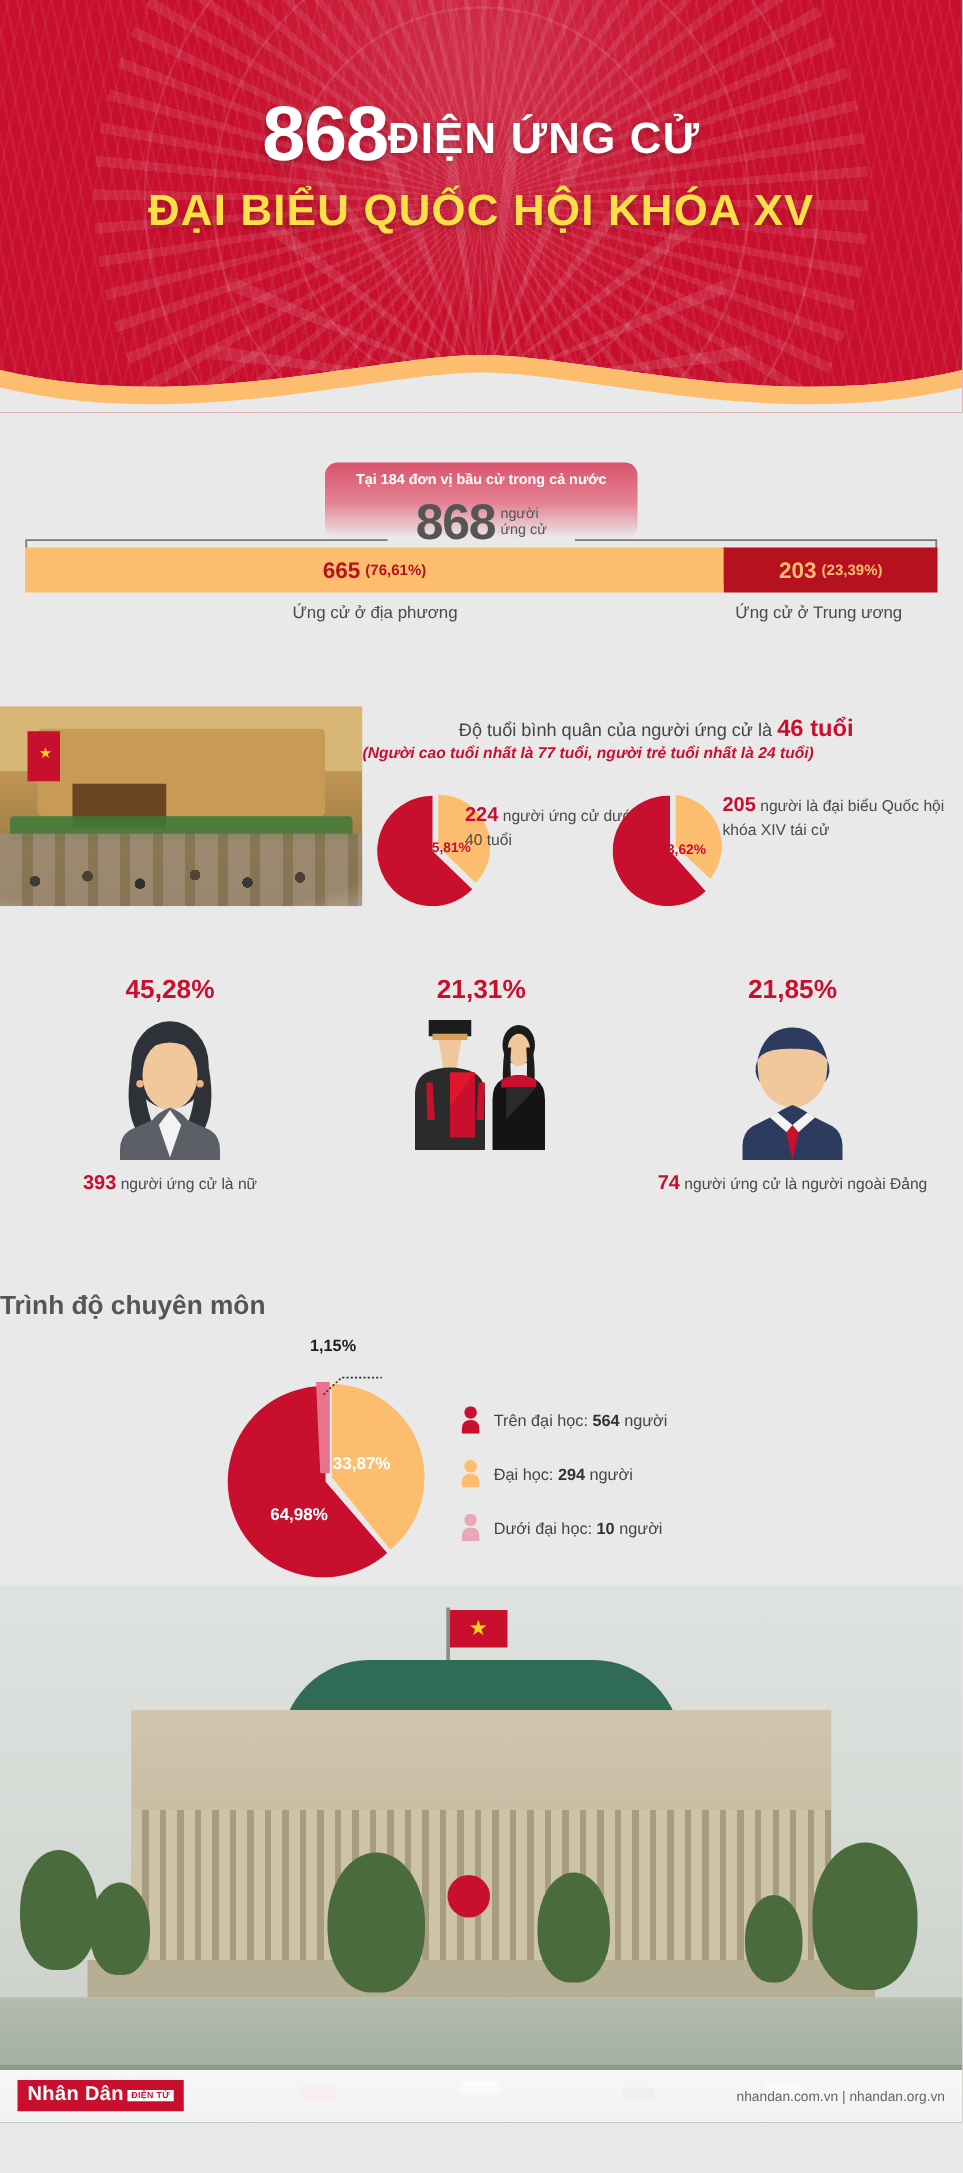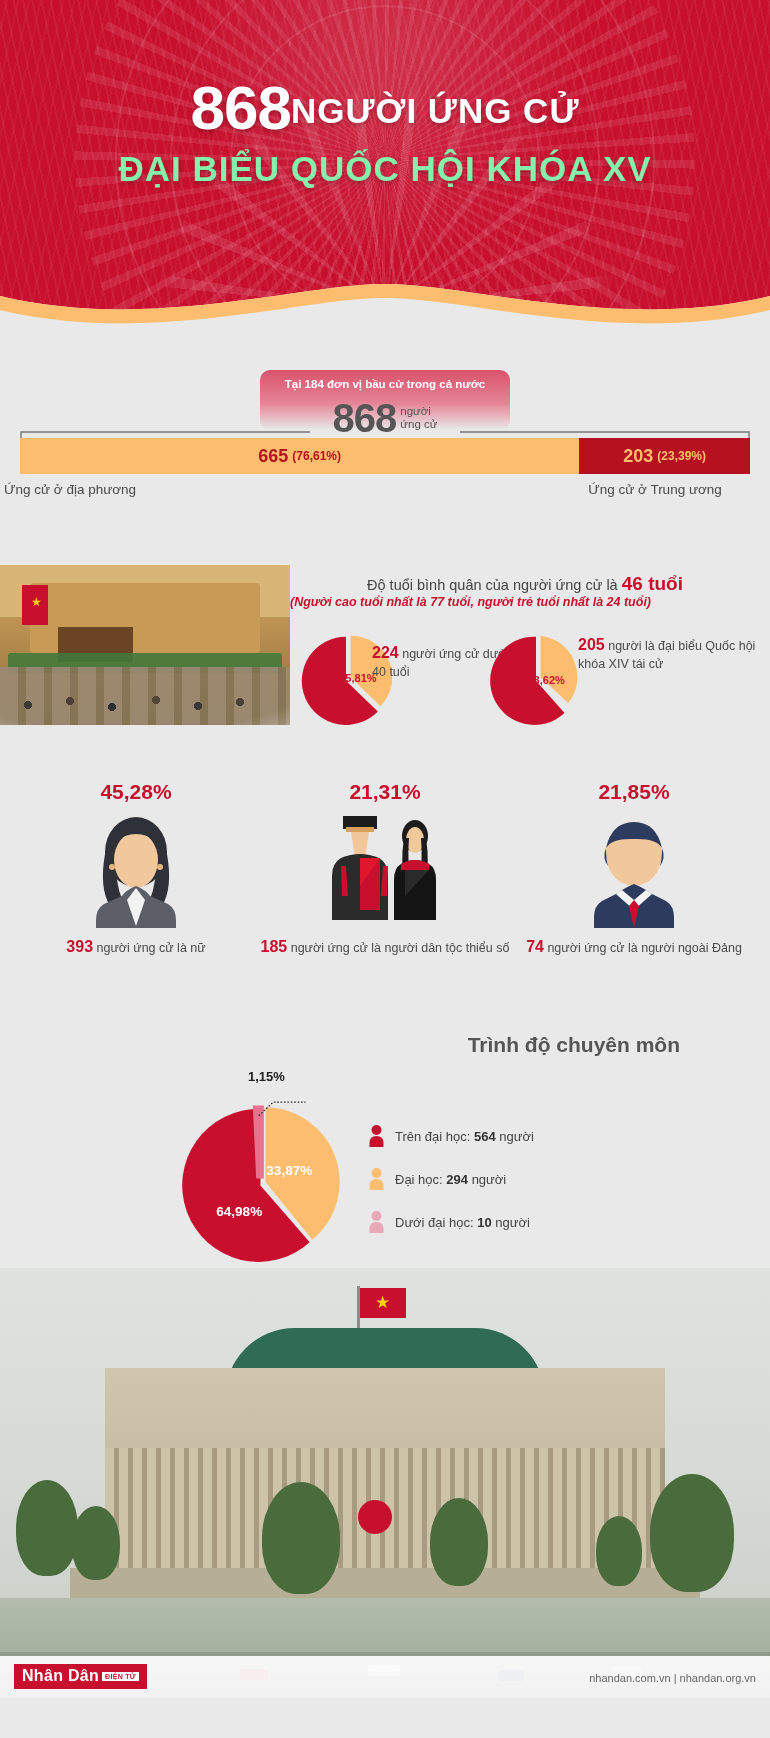--- a/index.html
+++ b/index.html
@@ -34,21 +34,21 @@
       rgba(255,255,255,.10) 0deg 3deg, rgba(255,255,255,0) 3deg 15deg);
     -webkit-mask-image: radial-gradient(circle, #000 0 56%, transparent 62%);
             mask-image: radial-gradient(circle, #000 0 56%, transparent 62%);
   }
   .hdr-curve { position:absolute; left:0; bottom:-2px; width:770px; height:70px; }
   .title-wrap { position:absolute; left:0; top:72px; width:770px; text-align:center; z-index:4; }
   .t-line1 { color:#fff; font-weight:bold; letter-spacing:.5px; white-space:nowrap;
     text-shadow:0 2px 5px rgba(0,0,0,.25); }
   .t-big { font-size:62px; vertical-align:-6px; letter-spacing:-1px; }
   .t-mid { font-size:35px; letter-spacing:1px; }
-  .t-line2 { color:#86efac; font-weight:bold; font-size:35px; letter-spacing:1px;
+  .t-line2 { color:#fde047; font-weight:bold; font-size:35px; letter-spacing:1px;
     margin-top:6px; white-space:nowrap; text-shadow:0 2px 5px rgba(0,0,0,.25); }
 
   
   .sec1 { position:absolute; left:0; top:330px; width:770px; height:230px; }
   .pill { position:absolute; left:50%; transform:translateX(-50%); top:40px;
     width:250px; height:60px; border-radius:10px;
     background:linear-gradient(180deg,#d9536b 0%, #e58496 55%, rgba(235,160,175,0) 100%); }
   .pill-txt { position:absolute; left:50%; transform:translateX(-50%); top:48px;
     color:#fff; font-size:11.5px; font-weight:bold; white-space:nowrap; }
   .tot-wrap { position:absolute; left:50%; transform:translateX(-50%); top:68px;
@@ -56,21 +56,21 @@
   .tot-num { font-size:40px; font-weight:bold; color:#555; letter-spacing:-1px; line-height:1; }
   .tot-sub { font-size:11.5px; color:#555; line-height:1.12; }
   .bracket { position:absolute; left:20px; top:100px; width:730px; height:36px; }
   .bar { position:absolute; left:20px; top:108px; width:730px; height:36px; display:flex;border-radius:11px; }
   .bar-left { width:76.61%; background:#fcbe6e; display:flex; align-items:center; justify-content:center; }
   .bar-right { width:23.39%; background:#b5111f; display:flex; align-items:center; justify-content:center; }
   .bar-n-l { color:#b5111f; font-weight:bold; font-size:18px; }
   .bar-p-l { color:#b5111f; font-weight:bold; font-size:12px; margin-left:4px; }
   .bar-n-r { color:#fcbe6e; font-weight:bold; font-size:18px; }
   .bar-p-r { color:#fcbe6e; font-weight:bold; font-size:12px; margin-left:4px; }
-  .cap-l { position:absolute; left:4px; top:152px; width:560px; text-align:left;
+  .cap-l { position:absolute; left:20px; top:152px; width:560px; text-align:center;
     font-size:13.5px; color:#4a4a4a; }
   .cap-r { position:absolute; right:20px; top:152px; width:190px; text-align:center;
     font-size:13.5px; color:#4a4a4a; }
 
   
   .sec2 { position:absolute; left:0; top:555px; width:770px; height:215px; }
   .photo { position:absolute; left:0; top:10px; width:290px; height:160px;
     background:linear-gradient(180deg,#cfa96a 0%, #b99050 40%, #8a6b3b 100%);
     overflow:hidden;
     -webkit-mask-image: radial-gradient(ellipse 140% 110% at 45% 45%, #000 55%, transparent 88%);
@@ -112,21 +112,21 @@
   
   .sec3 { position:absolute; left:0; top:780px; width:770px; height:220px; }
   .fig-col { position:absolute; top:0; width:256px; text-align:center; }
   .fig-pct { font-size:21px; font-weight:bold; color:#c8102e; margin-bottom:4px; }
   .fig-art { height:120px; position:relative; }
   .fig-cap { font-size:12.5px; color:#4a4a4a; line-height:1.35; margin-top:8px; }
   .fig-cap b { color:#c8102e; font-size:16px; }
 
   
   .sec4 { position:absolute; left:0; top:1015px; width:770px; height:255px; }
-  .edu-title { position:absolute; left:0; top:18px; width:680px; text-align:right;
+  .edu-title { position:absolute; left:0; top:18px; width:680px; text-align:left;
     font-size:21px; font-weight:bold; color:#555; }
   .edu-pie { position:absolute; left:178px; top:82px; width:170px; height:170px; }
   .cal-lbl { position:absolute; left:248px; top:54px; font-size:13px; font-weight:bold; color:#222; }
   .legend { position:absolute; left:368px; top:110px; }
   .leg-row { display:flex; align-items:center; gap:10px; margin-bottom:21px; }
   .leg-ico { width:17px; height:22px; position:relative; flex:none; }
   .leg-txt { font-size:13px; color:#444; }
   .leg-txt b { color:#333; }
 
   
@@ -167,21 +167,21 @@
   <div class="header">
     <div class="hdr-bg"></div>
     <div class="hdr-pattern"></div>
     <div class="hdr-rays"></div>
     <div class="hdr-ring" style="left:50%;top:-110px;transform:translateX(-50%);width:540px;height:540px;"></div>
     <div class="hdr-ring" style="left:50%;top:-55px;transform:translateX(-50%);width:430px;height:430px;"></div>
     <div class="hdr-ring" style="left:50%;top:5px;transform:translateX(-50%);width:310px;height:310px;"></div>
 
     <div class="title-wrap">
       <div class="t-line1">
-        <span class="t-big">868</span><span class="t-mid">NGƯỜI ỨNG CỬ</span>
+        <span class="t-big">868</span><span class="t-mid">ĐIỆN ỨNG CỬ</span>
       </div>
       <div class="t-line2">ĐẠI BIỂU QUỐC HỘI KHÓA XV</div>
     </div>
 
     <svg class="hdr-curve" viewBox="0 0 770 70" preserveAspectRatio="none">
       <path d="M0,70 L0,34 C150,70 300,22 385,22 C470,22 620,70 770,34 L770,70 Z" fill="#e9e9e9"></path>
       <path d="M0,34 C150,70 300,22 385,22 C470,22 620,70 770,34 L770,48 C620,84 470,36 385,36 C300,36 150,84 0,48 Z" fill="#fcbe6e"></path>
     </svg>
   </div>
 
@@ -294,24 +294,20 @@
 
           <ellipse cx="110" cy="28" rx="13" ry="16" fill="#1c1c1c"></ellipse>
           <ellipse cx="110" cy="32" rx="9" ry="13" fill="#f0c89c"></ellipse>
           <path d="M99,30 q-4,26 1,44 l6,0 q-4,-22 -2,-44 Z" fill="#1c1c1c"></path>
           <path d="M121,30 q4,26 -1,44 l-6,0 q4,-22 2,-44 Z" fill="#1c1c1c"></path>
           <path d="M96,56 q14,-8 28,0 q7,4 7,16 l0,40 l-42,0 l0,-40 q0,-12 7,-16 Z" fill="#141414"></path>
           <path d="M96,56 q14,-8 28,0 l0,6 l-28,0 Z" fill="#c8102e"></path>
           <path d="M100,62 l24,0 l-24,26 Z" fill="#2a2a2a"></path>
         </svg>
       </div>
-      <div class="fig-cap">
-        <b>185</b>
-        <span>người ứng cử là người dân tộc thiểu số</span>
-      </div>
     </div>
 
     <div class="fig-col" style="left:506px;">
       <div class="fig-pct">21,85%</div>
       <div class="fig-art">
         <svg viewBox="0 0 120 120" width="120" height="120" style="display:block;margin:0 auto;">
           <ellipse cx="60" cy="46" rx="28" ry="32" fill="#f0c89c"></ellipse>
           <path d="M32,40 q6,-26 28,-26 q22,0 28,26 q-6,-10 -28,-9 q-22,-1 -28,9 Z" fill="#2d3b5e"></path>
           <path d="M32,40 q0,12 2,18 q-6,-8 -2,-18 Z" fill="#2d3b5e"></path>
           <path d="M88,40 q0,12 -2,18 q6,-8 2,-18 Z" fill="#2d3b5e"></path>

